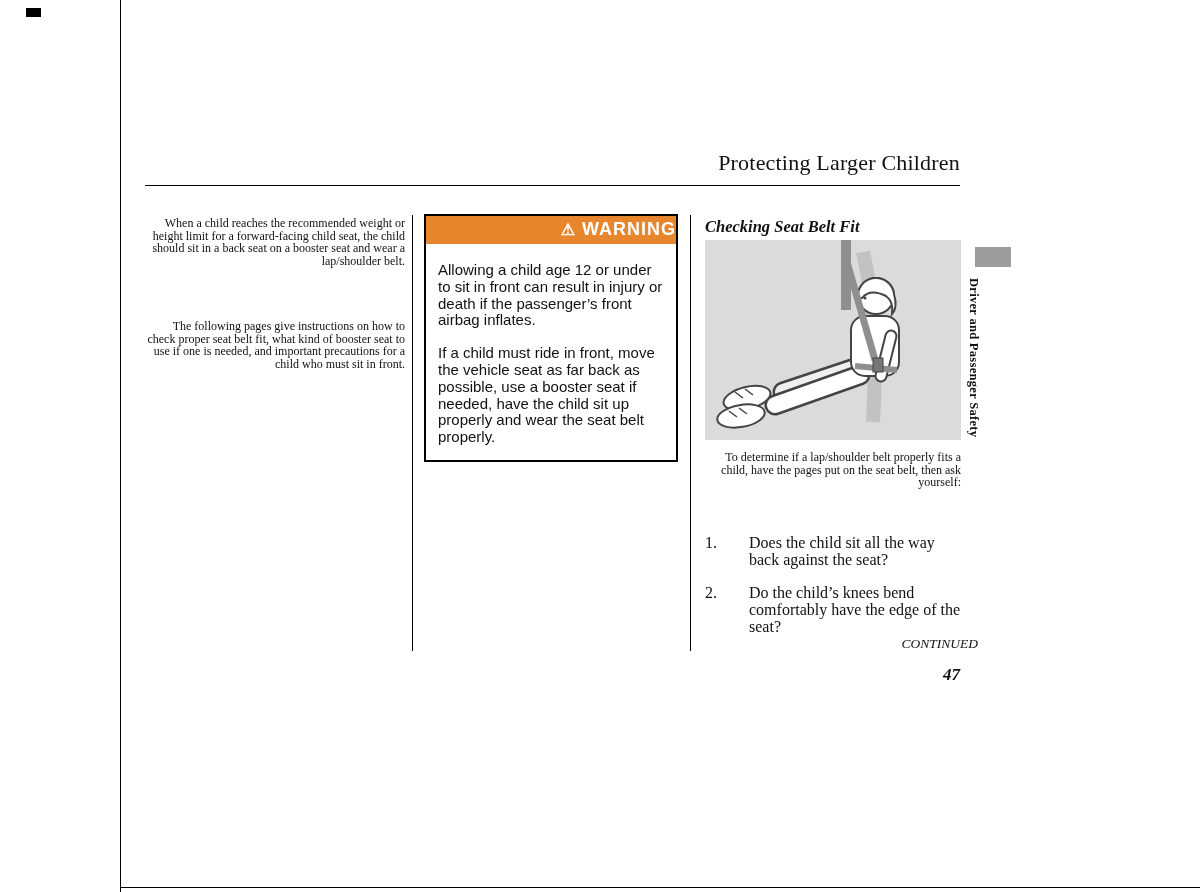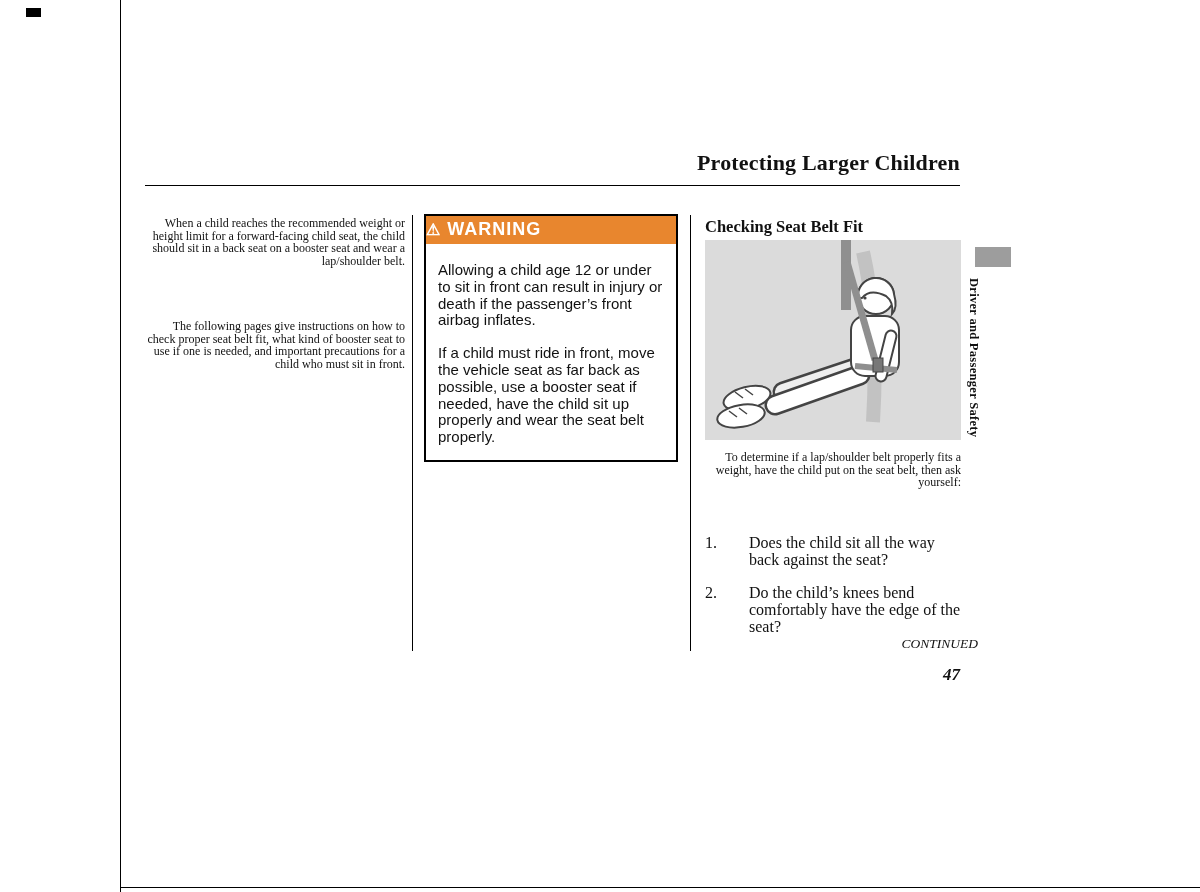--- a/index.html
+++ b/index.html
@@ -31,21 +31,21 @@
     background: #000;
   }
 
   
   .page-title {
     left: 420px;
     top: 150px;
     width: 540px;
     text-align: right;
     font-size: 22px;
-    font-weight: bold;
+    font-weight: normal;
     letter-spacing: 0.2px;
   }
   .title-rule {
     left: 145px;
     top: 185px;
     width: 815px;
     height: 1px;
     background: #000;
   }
 
@@ -71,21 +71,21 @@
     border: 2px solid #000;
     background: #fff;
     box-sizing: border-box;
   }
   .warning-header {
     background: #E8862E;
     color: #fff;
     font-family: "Liberation Sans", sans-serif;
     font-weight: bold;
     font-size: 18px;
-    text-align: left;
+    text-align: right;
     padding: 3px 0 4px 0;
     letter-spacing: 1px;
   }
   .warning-header .warn-icon {
     font-size: 16px;
     margin-right: 6px;
   }
   .warning-body {
     font-family: "Liberation Sans", sans-serif;
     font-size: 15px;
@@ -93,20 +93,21 @@
     padding: 10px 12px 14px 12px;
   }
   .warning-body p { margin: 8px 0 16px 0; }
   .warning-body p:last-child { margin-bottom: 0; }
 
   
   .col3 { left: 705px; width: 256px; }
   .section-heading {
     font-size: 16.5px;
     font-weight: bold;
+    font-style: italic;
   }
   .illustration {
     left: 705px;
     top: 240px;
     width: 256px;
     height: 200px;
     background: #DBDBDB;
   }
   .illustration svg { display: block; }
 
@@ -217,21 +218,21 @@
       <path d="M153 58 a18 18 0 0 1 36 -4 q4 14 -2 20 q2 -12 -6 -18 q-16 -8 -24 2 z" fill="#fff" stroke="#444" stroke-width="2"></path>
       <circle cx="160" cy="58" r="1.6" fill="#444"></circle>
 
       <path d="M142 22 L170 120" stroke="#8f8f8f" stroke-width="7" fill="none"></path>
 
       <path d="M150 126 L192 130" stroke="#8f8f8f" stroke-width="6" fill="none"></path>
       <rect x="168" y="118" width="10" height="14" fill="#777" stroke="#444" stroke-width="1"></rect>
     </svg>
   </div>
 
-  <div class="abs body-text col3" style="top:451px;">To determine if a lap/shoulder belt properly fits a weight, have the child put on the seat belt, then ask yourself:</div>
+  <div class="abs body-text col3" style="top:451px;">To determine if a lap/shoulder belt properly fits a child, have the pages put on the seat belt, then ask yourself:</div>
 
   <div class="abs list-item col3" style="top:535px;">
     <span class="num">1.</span>
     <span class="txt">Does the child sit all the way back against the seat?</span>
   </div>
 
   <div class="abs list-item col3" style="top:585px;">
     <span class="num">2.</span>
     <span class="txt">Do the child’s knees bend comfortably have the edge of the seat?</span>
   </div>

